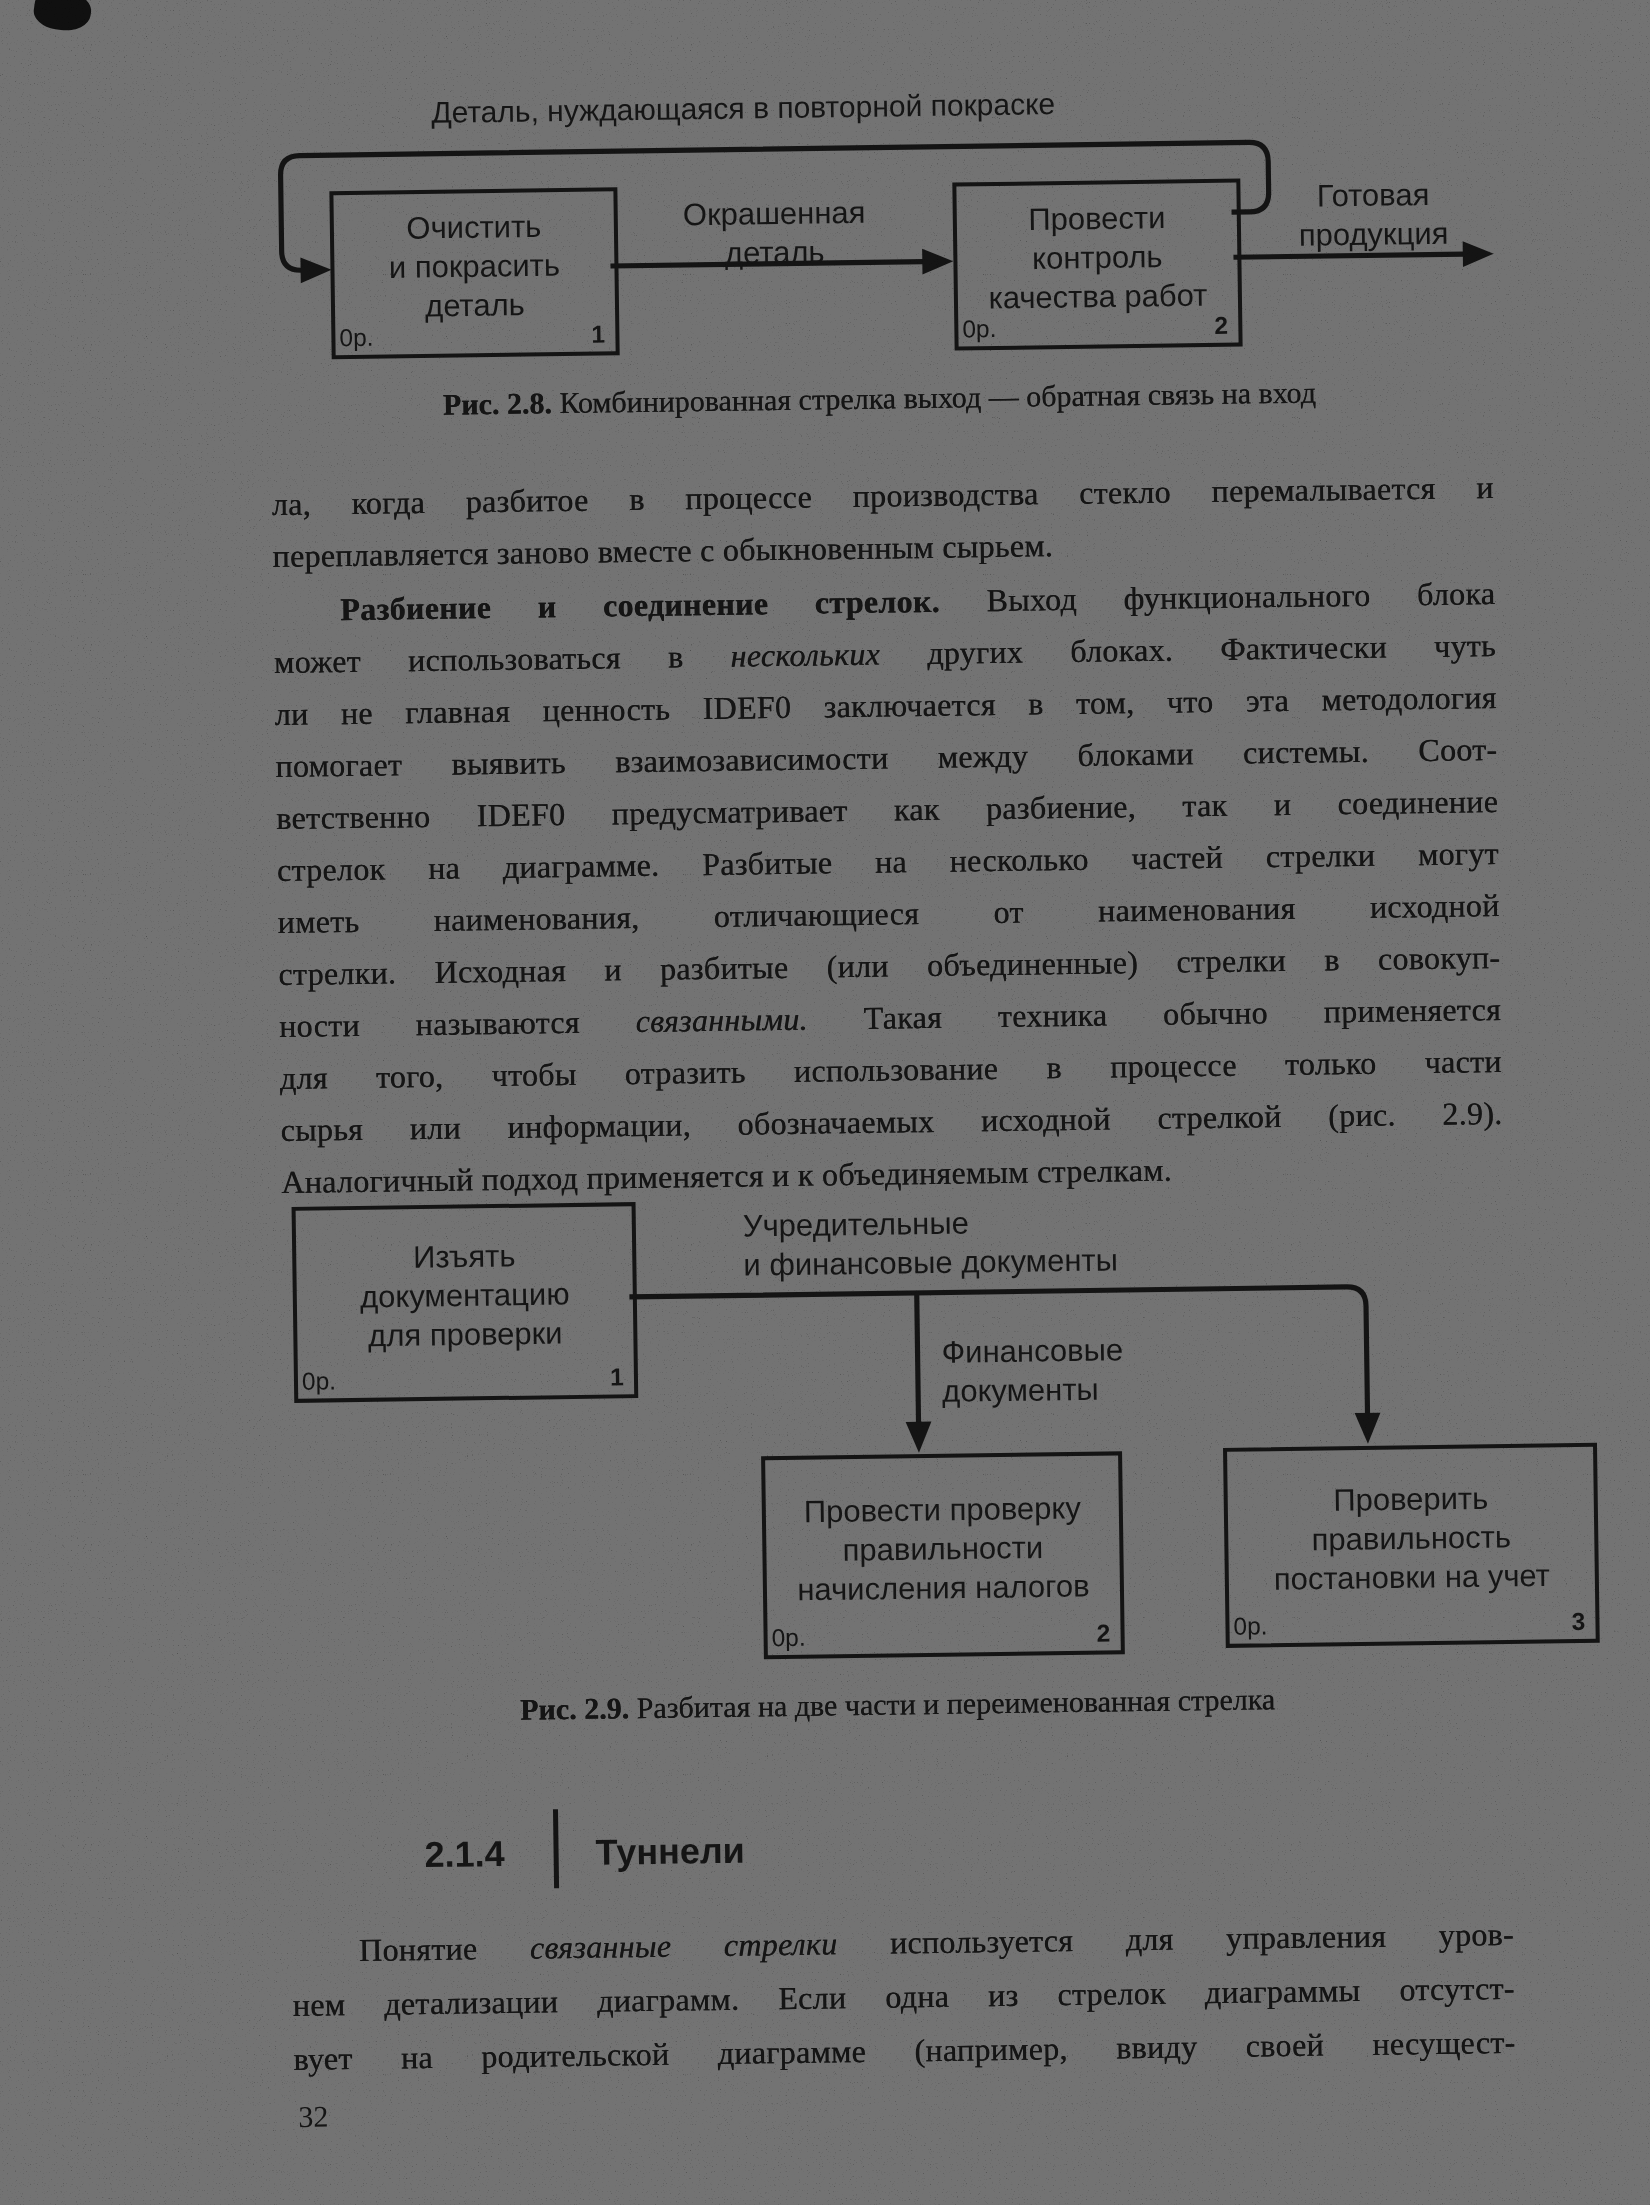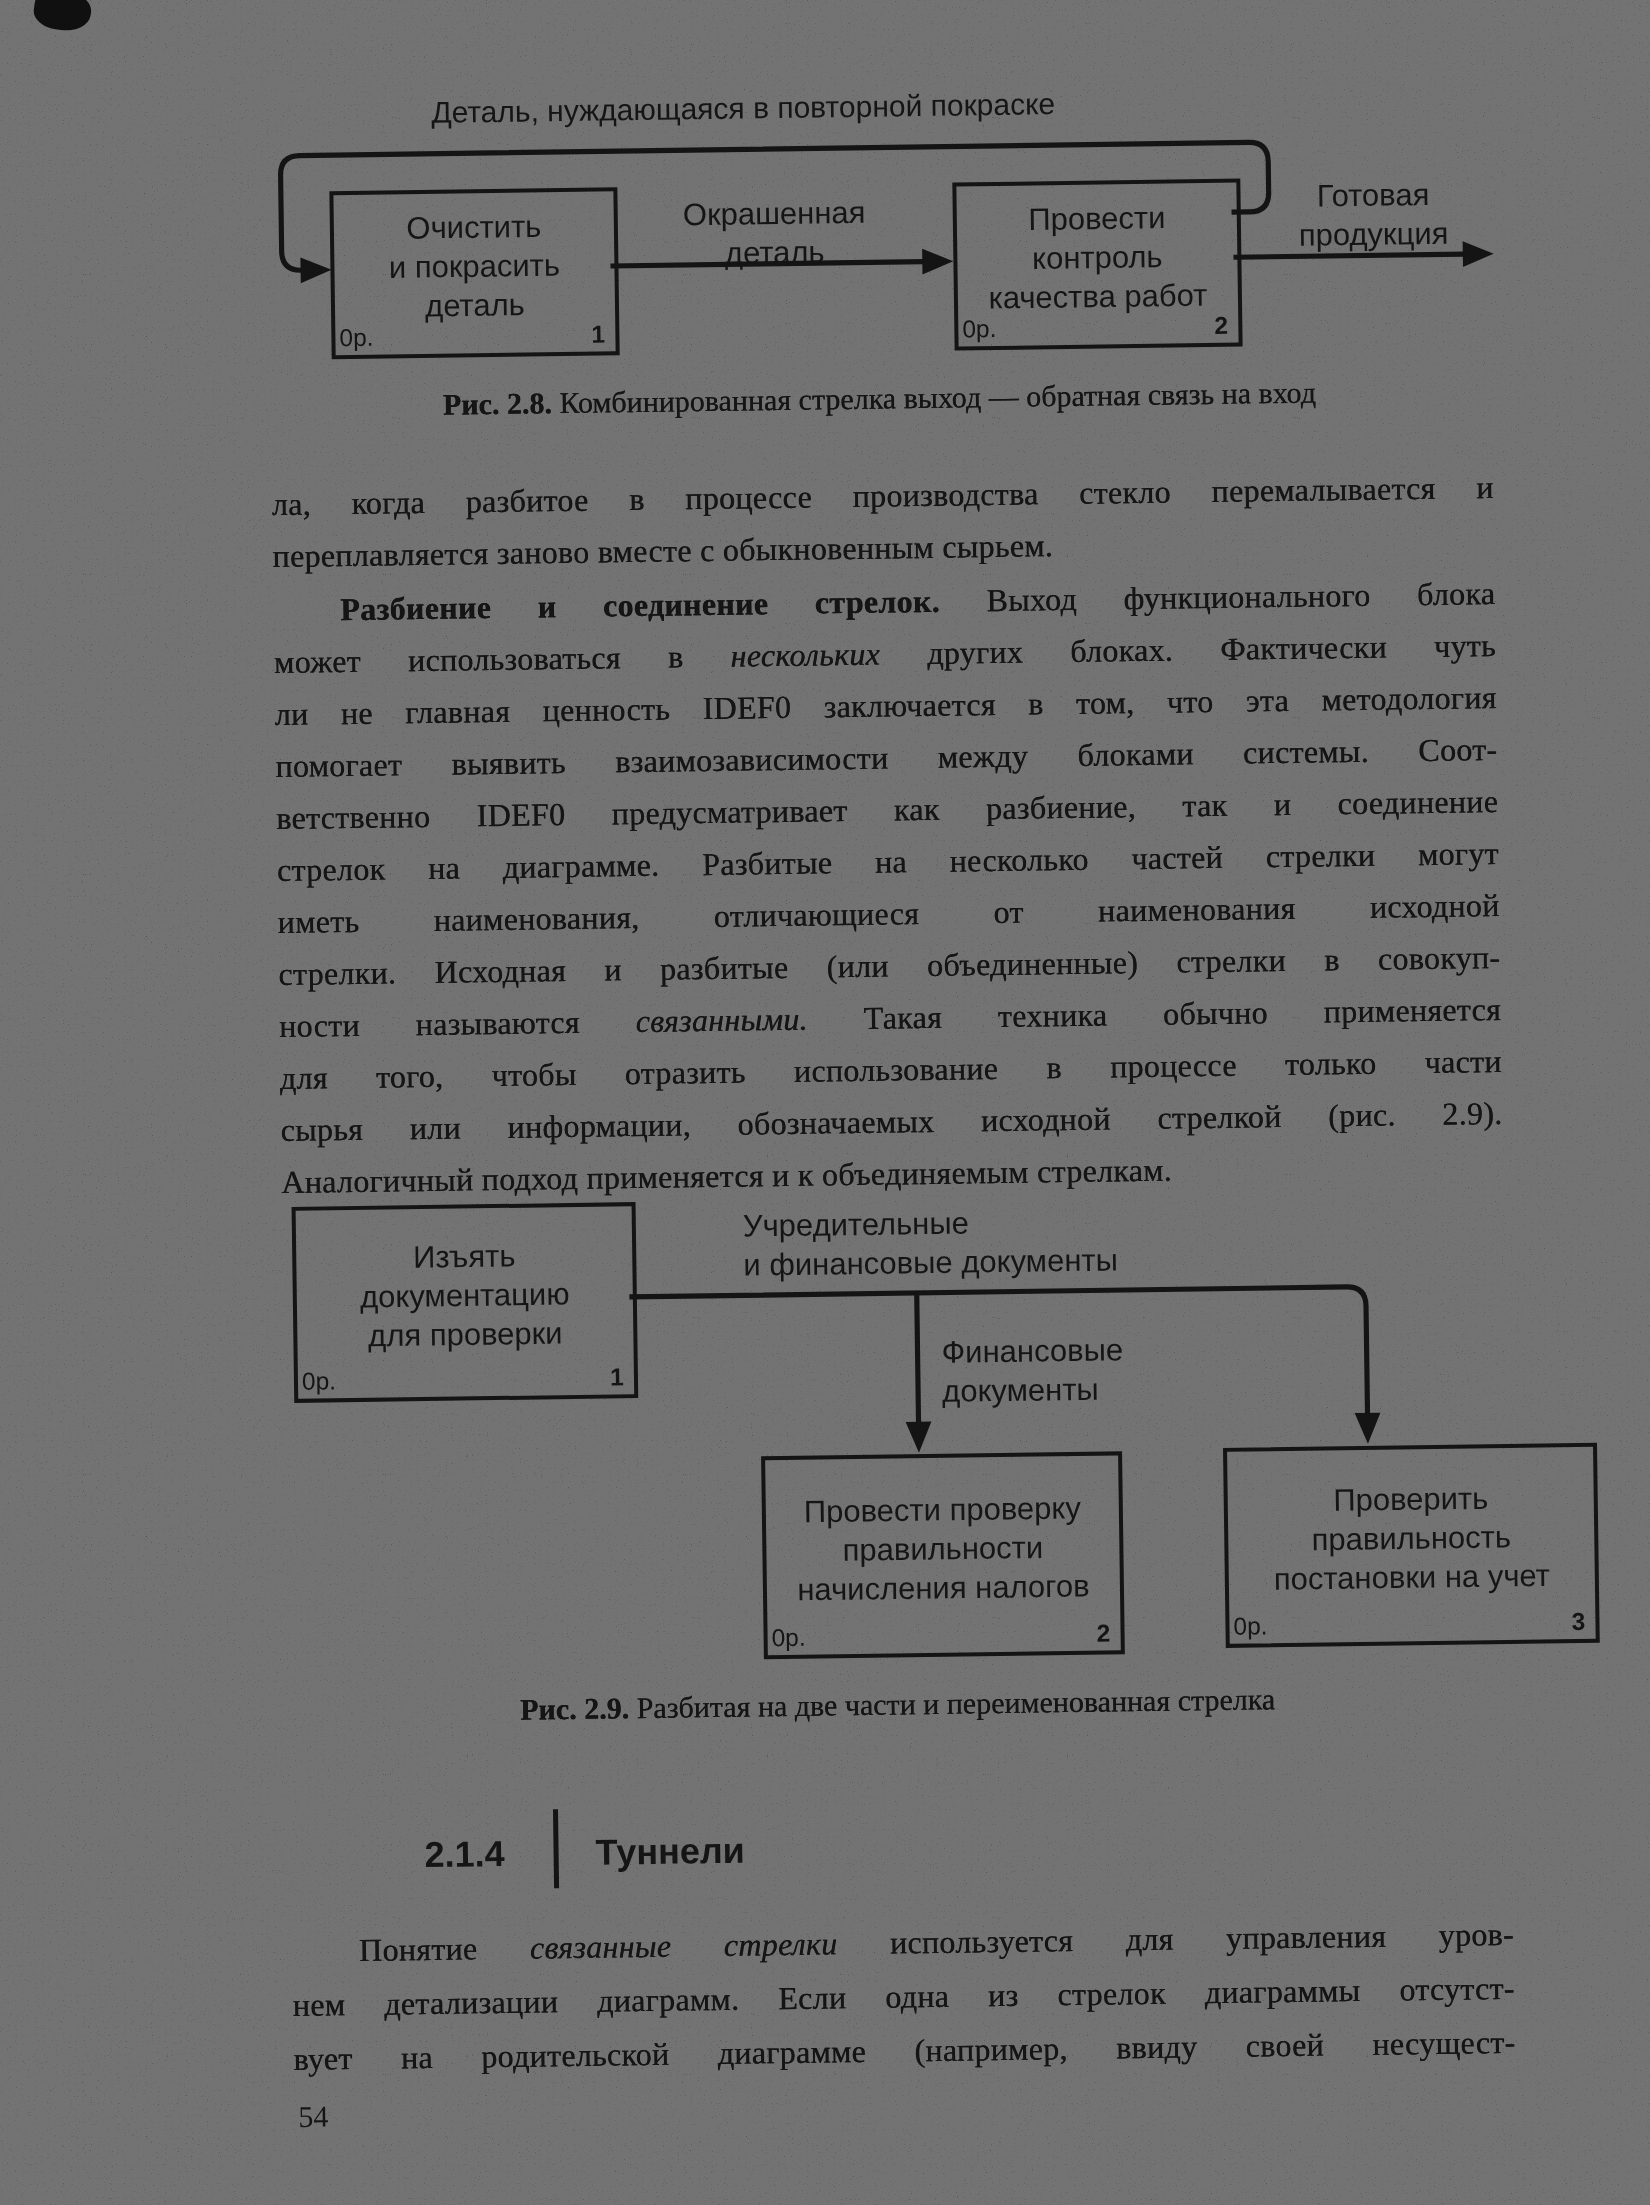--- a/index.html
+++ b/index.html
@@ -154,21 +154,21 @@
     <div class="secnum" style="left:414px; top:1836px;">2.1.4</div>
     <div class="secbar" style="left:543px; top:1813px;"></div>
     <div class="sectitle" style="left:585px; top:1836px;">Туннели</div>
 
     <div class="bodypara" style="left:280px; top:1924px; width:1222px; line-height:54px;">
         <div class="tline just ind"><span>Понятие </span><span class="i">связанные стрелки</span><span> используется для управления уров-</span></div>
         <div class="tline just"><span>нем детализации диаграмм. Если одна из стрелок диаграммы отсутст-</span></div>
         <div class="tline just"><span>вует на родительской диаграмме (например, ввиду своей несущест-</span></div>
       </div>
 
-    <div class="pagenum" style="left:284px; top:2100px;">54</div>
+    <div class="pagenum" style="left:284px; top:2100px;">32</div>
   </div>
 
   <div class="corner-blob"></div>
 
   <svg class="noise" width="1650" height="2205" viewBox="0 0 2560 3421">
     <filter id="grain">
       <feTurbulence type="fractalNoise" baseFrequency="0.55" numOctaves="2" seed="7" stitchTiles="stitch"></feTurbulence>
       <feColorMatrix type="matrix" values="0 0 0 0 0  0 0 0 0 0  0 0 0 0 0  2.2 0 0 0 -1.45"></feColorMatrix>
     </filter>
     <rect width="2560" height="3421" filter="url(#grain)"></rect>

